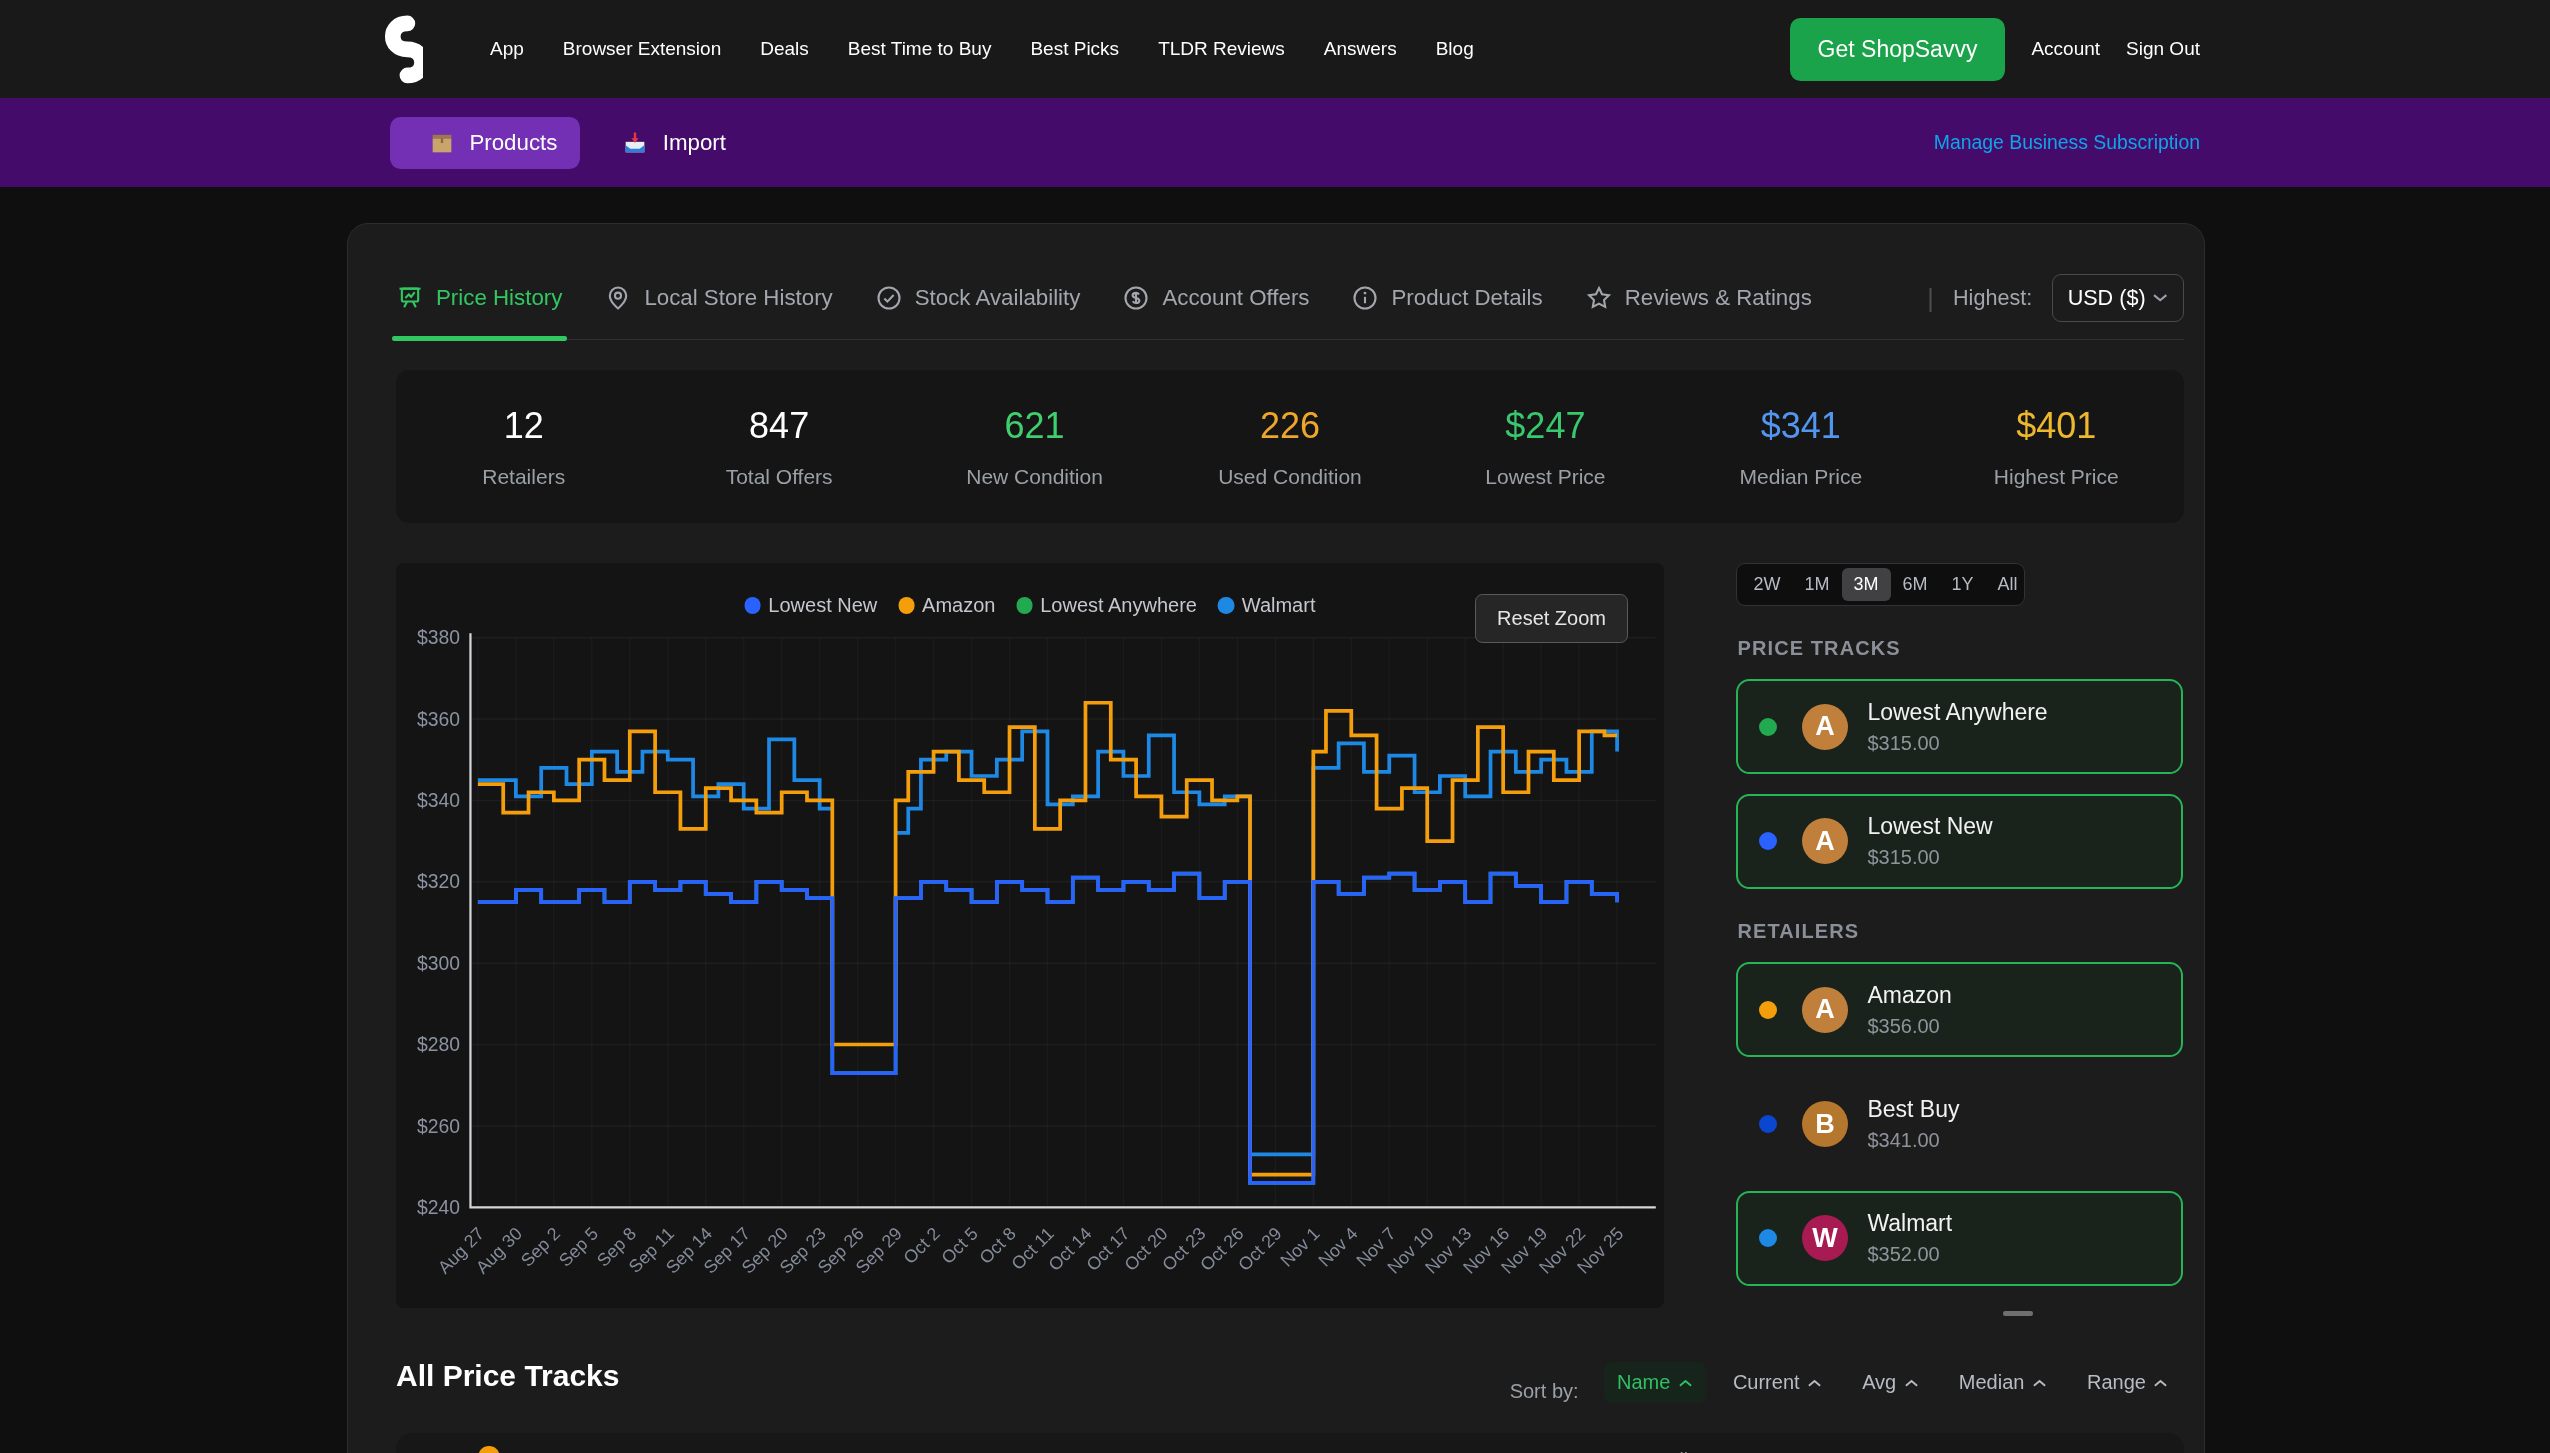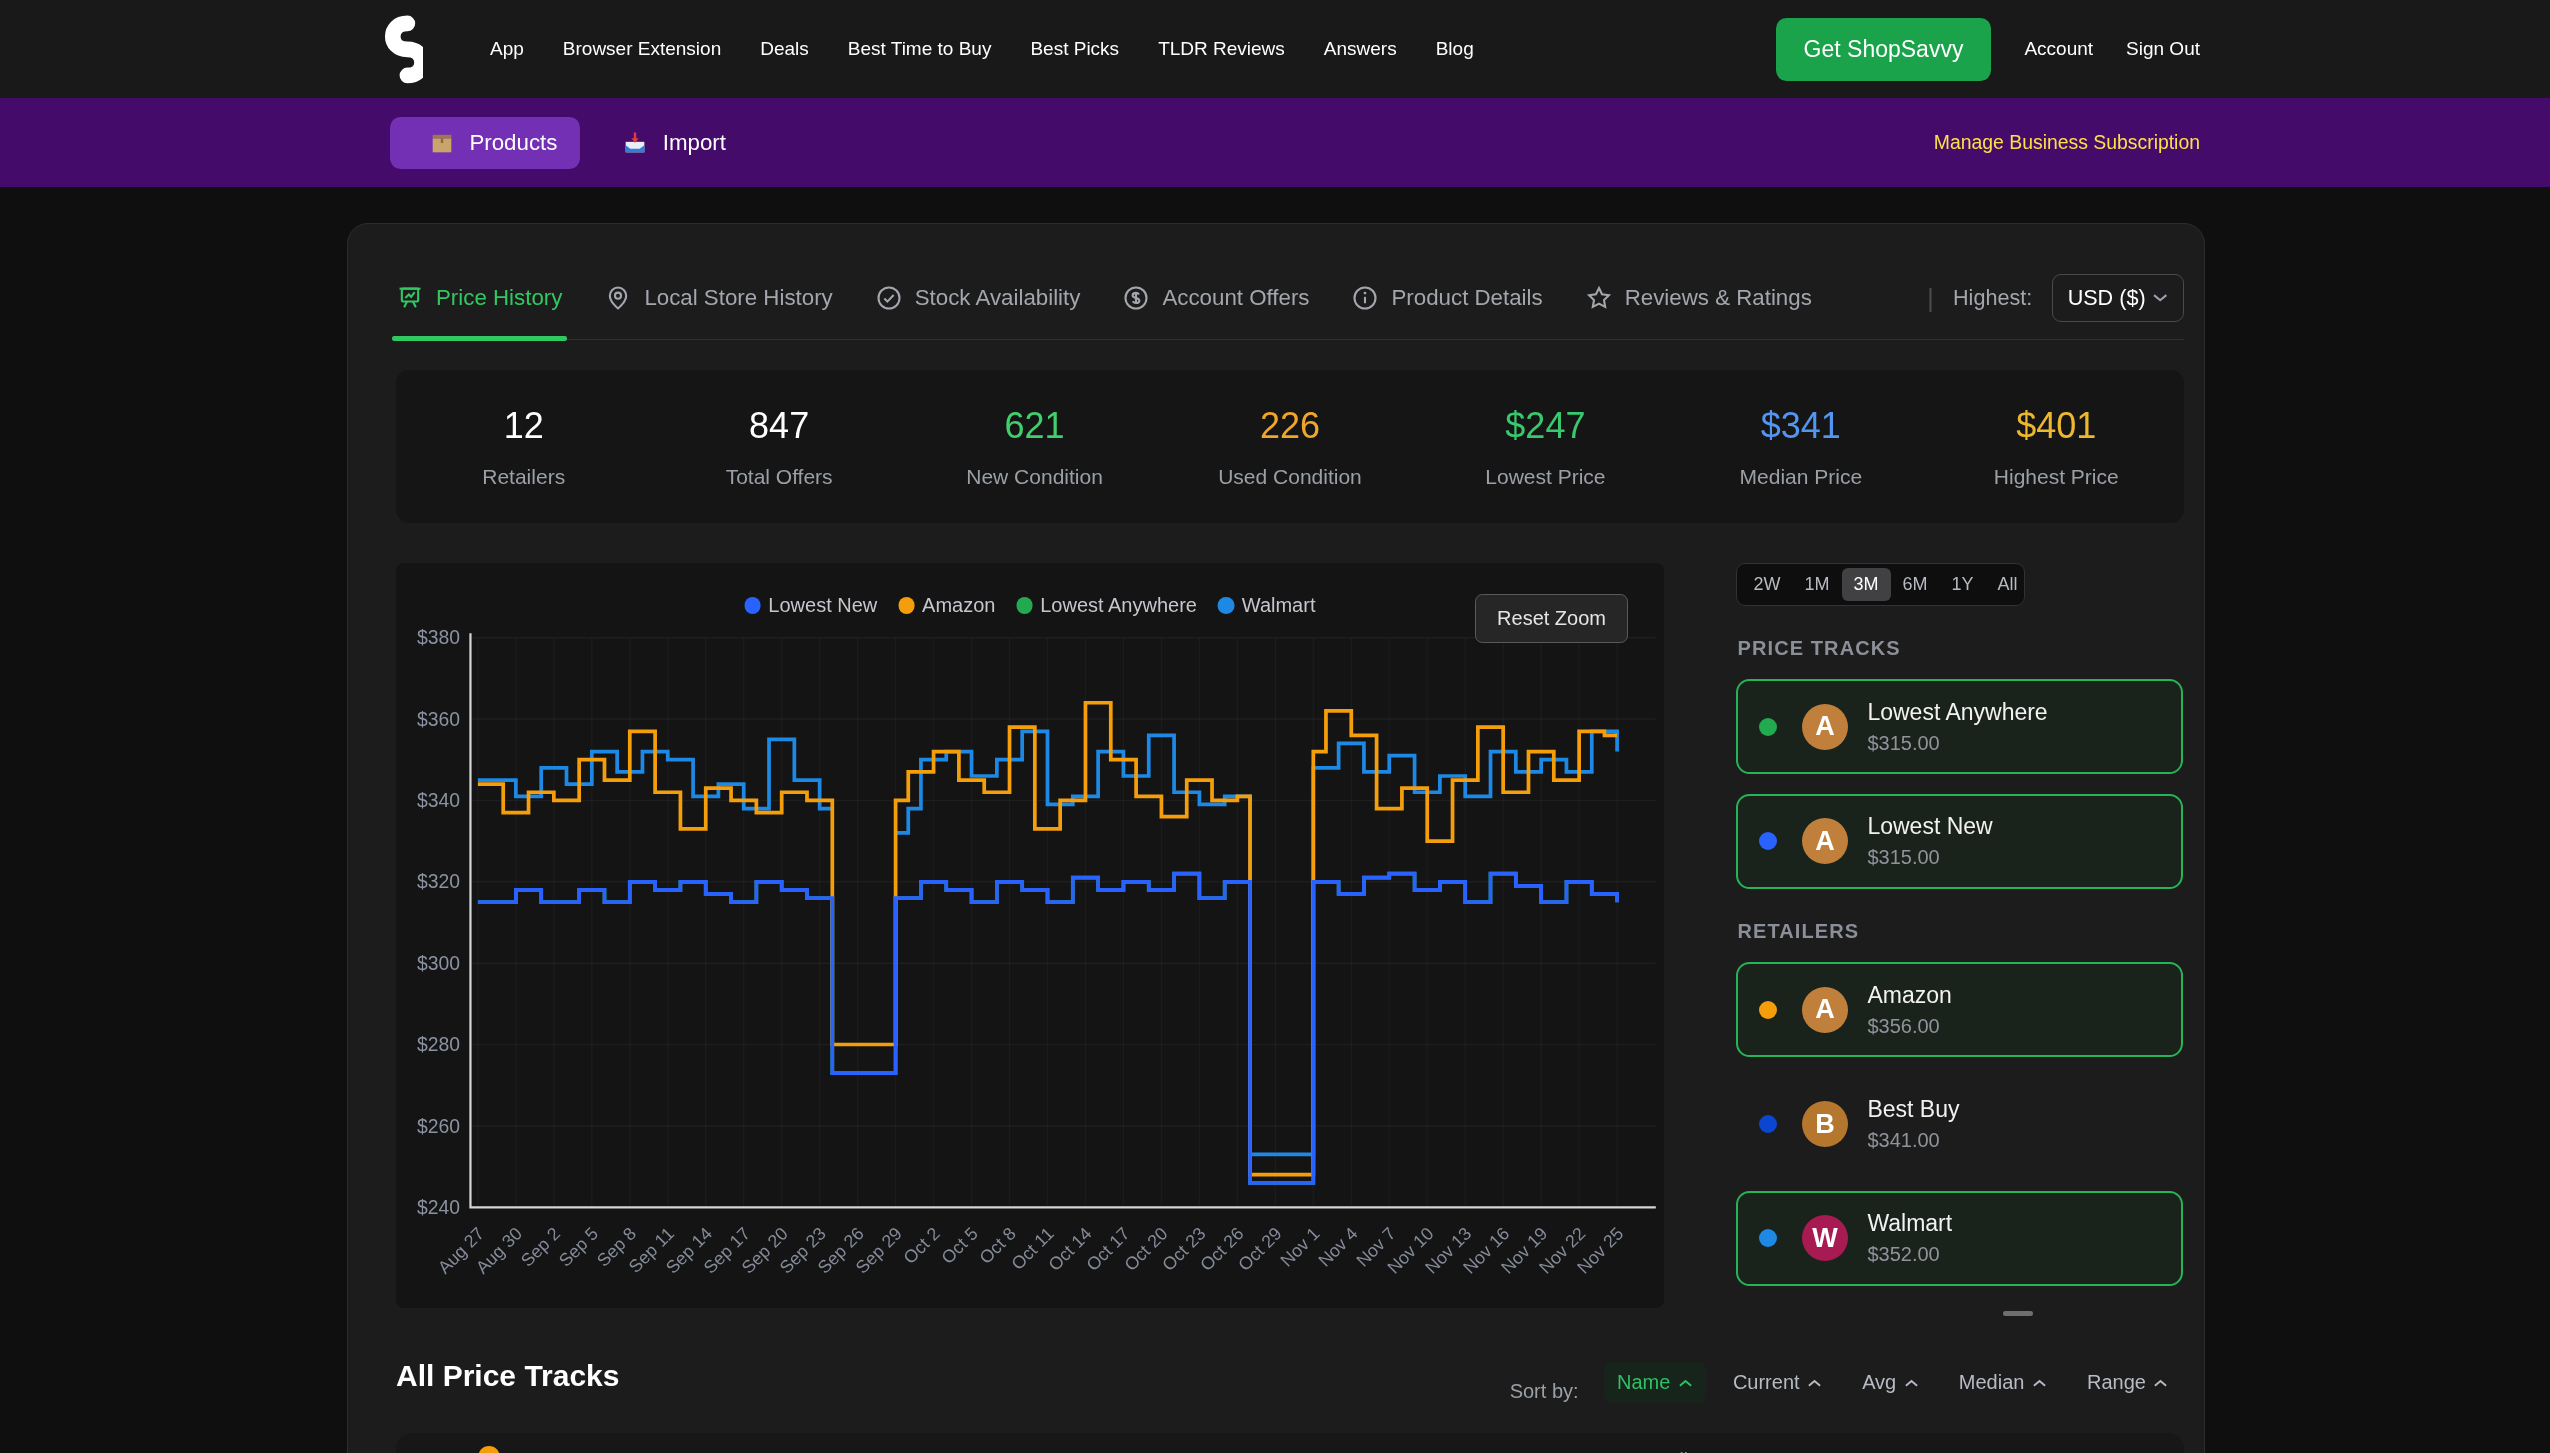--- a/index.html
+++ b/index.html
@@ -12,38 +12,38 @@
   }
   
   .topnav{
     position:absolute; left:0; top:0; width:2550px; height:98px;
     background:#19191a; display:flex; align-items:center;
     padding:0 350px 0 371px;
   }
   .logo{ width:52px; height:74px; display:flex; align-items:center; justify-content:center; margin-right:67px; cursor:pointer;}
   .navlinks{ display:flex; align-items:center; gap:39px; }
   .navlink{ font-size:19px; color:#fff; white-space:nowrap; cursor:pointer; }
-  .nav-right{ margin-left:auto; display:flex; align-items:center; gap:33px; }
+  .nav-right{ margin-left:auto; display:flex; align-items:center; gap:26px; }
   .cta-btn{
     background:#1aa34a; color:#fff; font-size:23px; font-weight:500;
     border:none; border-radius:10.4px; padding:18px 28px; cursor:pointer;
     font-family:"Liberation Sans", sans-serif;
   }
   
   .subnav{
     position:absolute; left:0; top:98px; width:2550px; height:89px;
     background:#450b6b; display:flex; align-items:center; padding:0 350px 0 390px;
   }
   .chip{
     display:flex; align-items:center; gap:13.4px; font-size:22.3px; color:#fff;
     padding:12px 22.3px; border-radius:10.4px; cursor:pointer;
   }
   .chip.active{ background:#7430b4;padding-left:38px; }
   .chip .ico{ width:28px; height:28px; display:inline-block; }
-  .manage-link{ margin-left:auto; font-size:19.4px; color:#fde047; cursor:pointer; }
+  .manage-link{ margin-left:auto; font-size:19.4px; color:#0ea5e9; cursor:pointer; }
   
   .main-card{
     position:absolute; left:347px; top:223px; width:1858px; height:1281px;
     background:#1c1c1d; border:0.7px solid #2c2c2e; border-radius:21px;
   }
   
   .tabsbar{
     position:absolute; left:48px; top:33px; width:1788px; height:83px;
     border-bottom:1.5px solid #303032; display:flex; align-items:center;
   }

